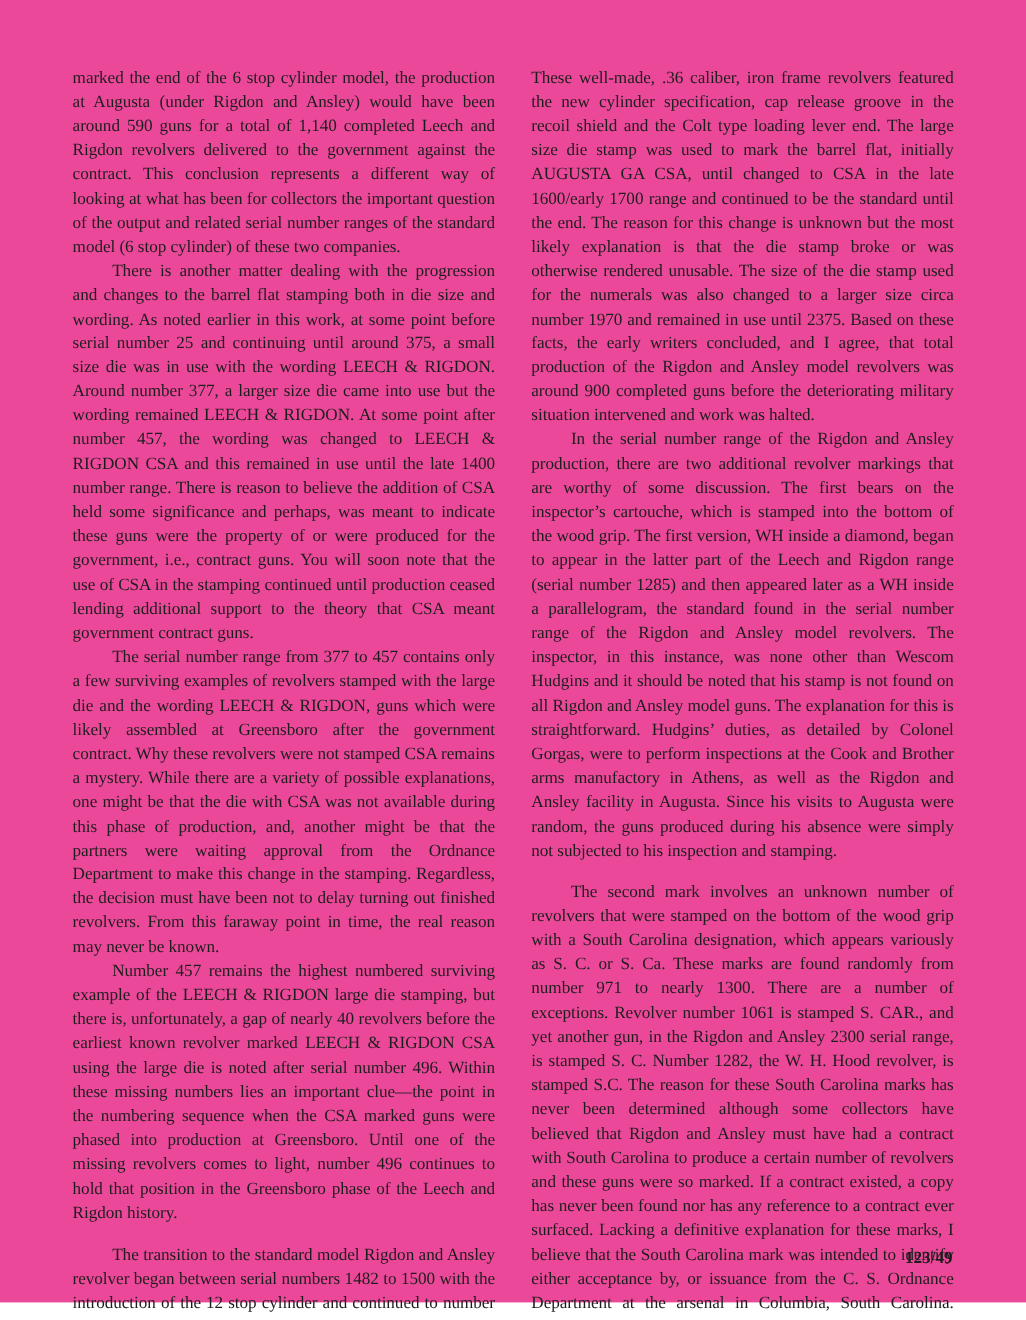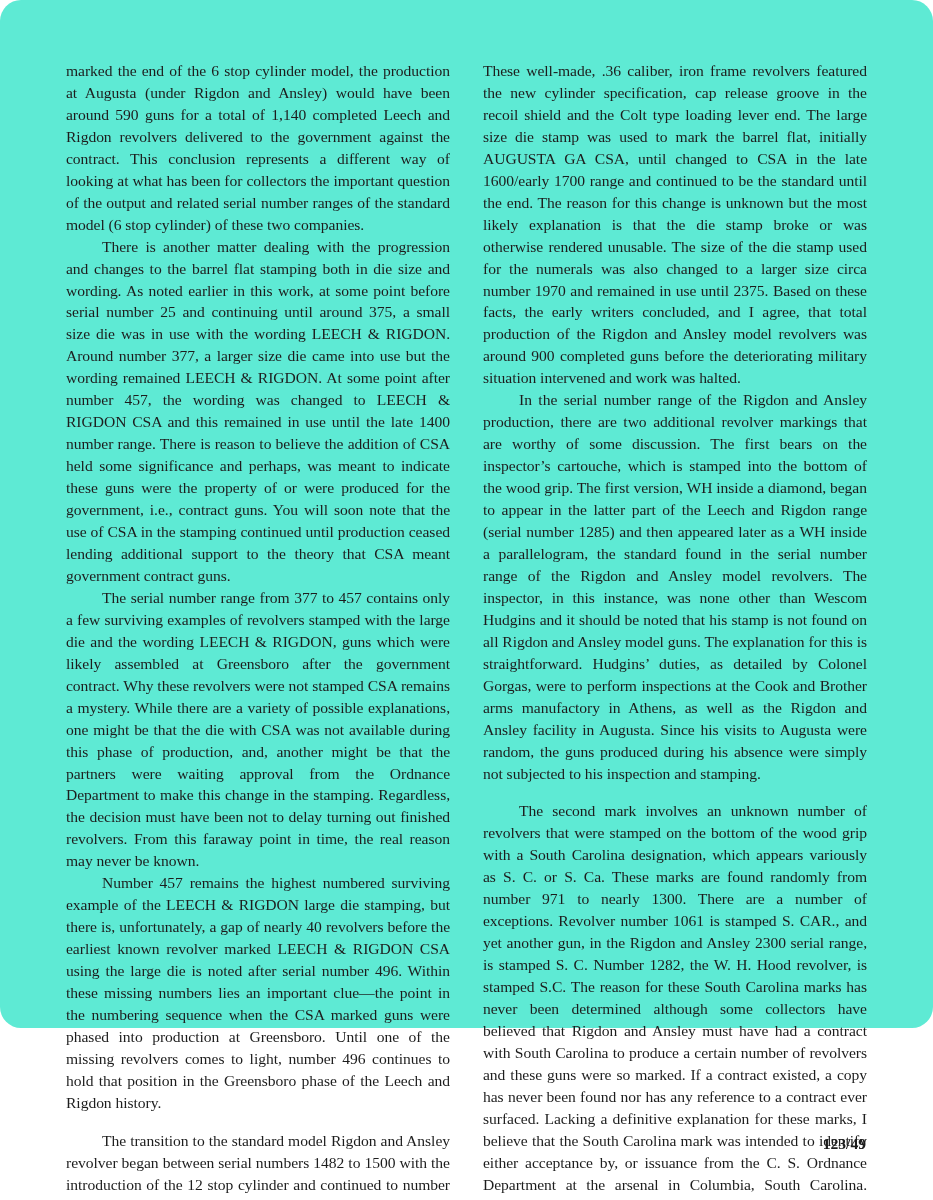--- a/index.html
+++ b/index.html
@@ -11,23 +11,22 @@
       width: 933px;
       height: 1200px;
       position: relative;
       overflow: hidden;
       font-family: "Liberation Serif", "DejaVu Serif", serif;
       color: #1d1d1d;
     }
     .page {
       position: absolute;
       left: 0; top: 0;
-      width: 933px; height: 1028px;
-      background: #5eead4;
-      border-radius: 21px;
+      width: 933px; height: 1184px;
+      background: #ec4899;
     }
     .column {
       position: absolute;
       top: 60px;
       width: 384px;
       font-size: 15.6px;
       line-height: 21.95px;
       text-align: justify;
       hyphens: none;
       letter-spacing: -0.05px;

